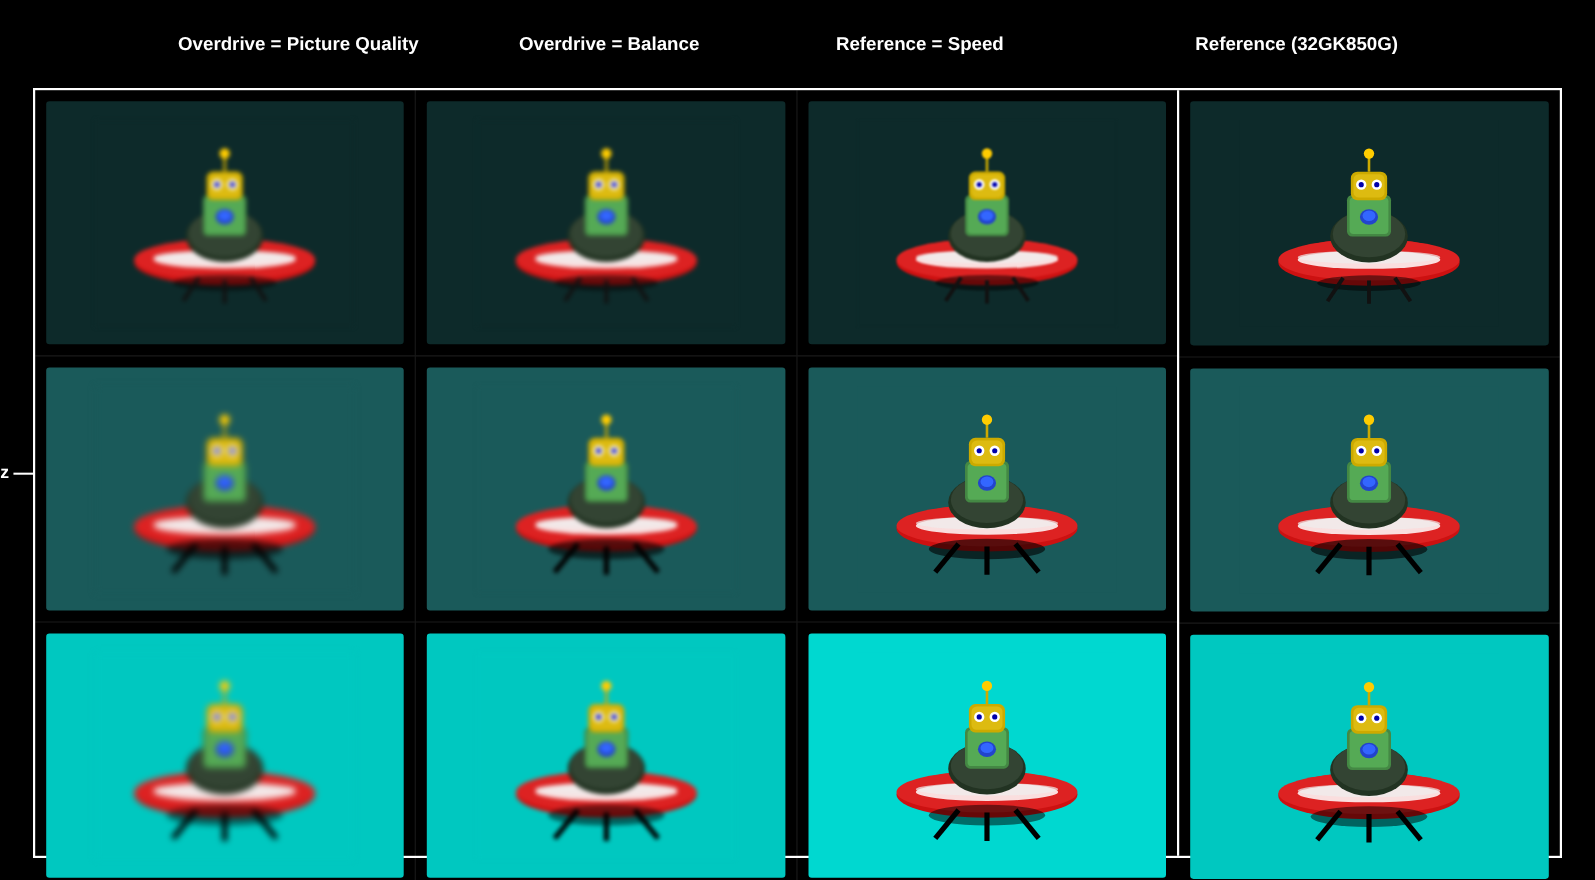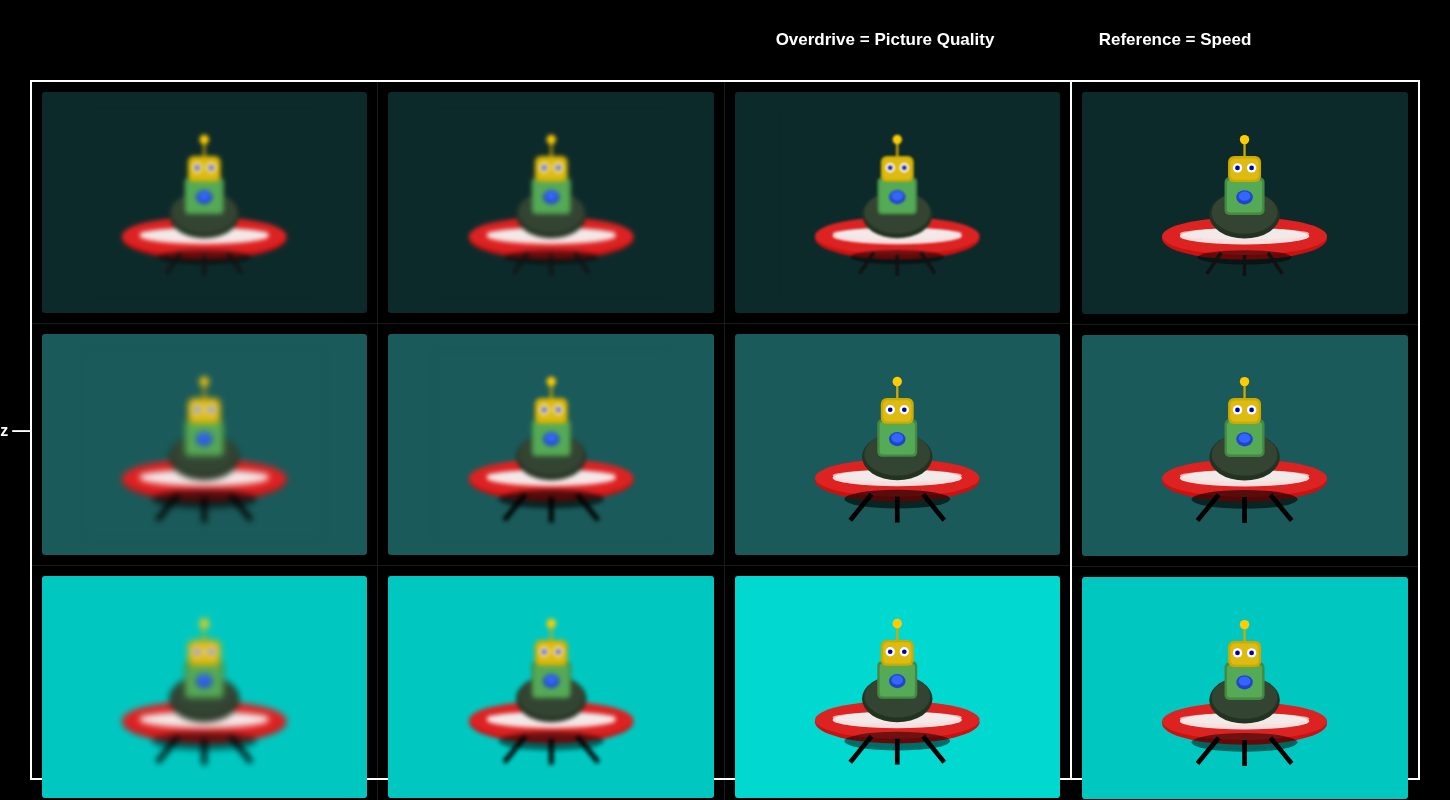--- a/index.html
+++ b/index.html
@@ -131,21 +131,23 @@
       font-size: 18px;
     }
     .blur-low { filter: blur(1px); }
     .blur-medium { filter: blur(2px); }
   </style>
 </head>
 <body>
 
 <div class="header-row">
   <div class="header-col">Overdrive = Picture Quality</div>
+  <div class="header-col">Overdrive = Balance</div>
   <div class="header-col">Reference = Speed</div>
+  <div class="header-col reference">Reference (32GK850G)</div>
 </div>
 
 <div class="main-area">
 
   <div class="hz-label">
     <span>165Hz</span>
     <span class="hz-arrow">—</span>
   </div>
 
   <div class="left-section">

